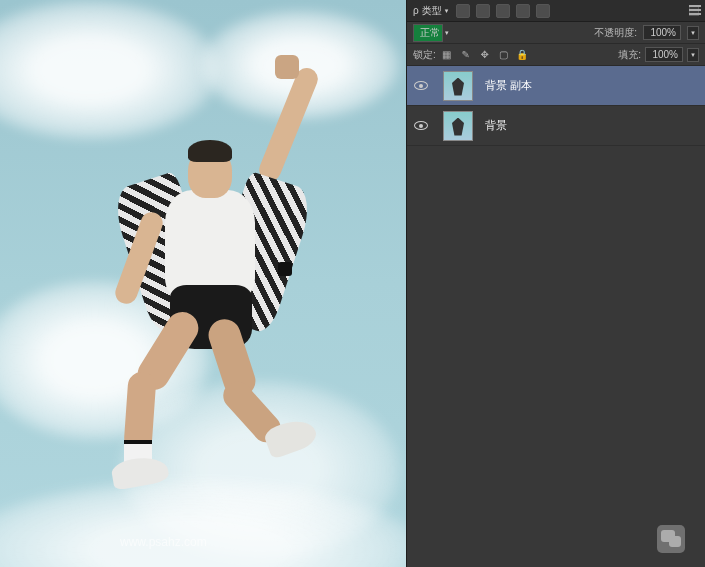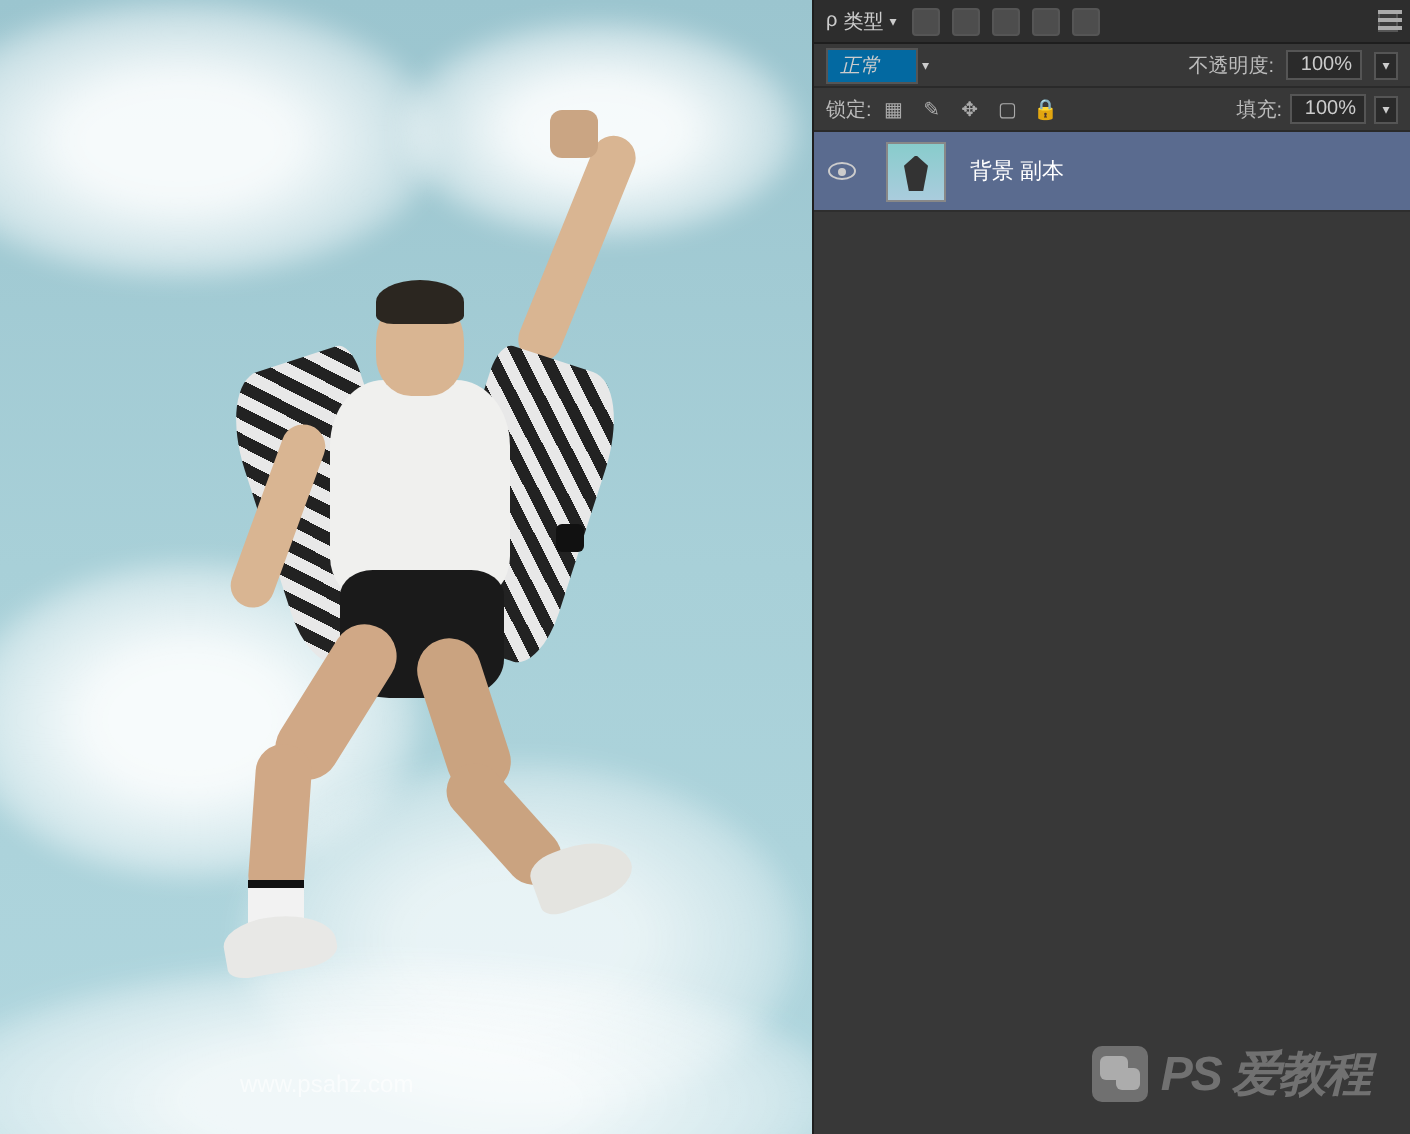--- a/index.html
+++ b/index.html
@@ -33,21 +33,21 @@
 .watch { position: absolute; left: 188px; top: 202px; width: 14px; height: 14px; background: #111; border-radius: 3px; }
 
 .panel { flex: 1; background: #383838; display: flex; flex-direction: column; border-left: 1px solid #1e1e1e; }
 .top-bar { height: 22px; background: #2d2d2d; display: flex; align-items: center; padding: 0 6px; gap: 8px; border-bottom: 1px solid #1e1e1e; }
 .dd { font-size: 10px; display: flex; align-items: center; gap: 3px; }
 .tiny-icons { display: flex; gap: 6px; }
 .mi { width: 14px; height: 14px; background: #4d4d4d; border: 1px solid #555; border-radius: 2px; }
 .cbox { width: 10px; height: 10px; background: #3a3a3a; border: 1px solid #555; }
 
 .blend-bar { height: 22px; background: #383838; display: flex; align-items: center; padding: 0 6px; gap: 6px; border-bottom: 1px solid #2a2a2a; }
-.blend-select { background: #0369a1; border: 1px solid #555; padding: 1px 18px 1px 6px; font-size: 10px; color: #ccc; position: relative; font-style: italic; }
+.blend-select { background: #15803d; border: 1px solid #555; padding: 1px 2px 1px 6px; font-size: 10px; color: #ccc; position: relative; }
 .lbl { font-size: 10px; color: #bbb; }
 .pct { background: #2a2a2a; border: 1px solid #555; padding: 1px 4px; font-size: 10px; color: #ccc; width: 38px; text-align: right; }
 .arr { width: 12px; height: 14px; background: #2a2a2a; border: 1px solid #555; display: flex; align-items: center; justify-content: center; font-size: 7px; }
 
 .lock-bar { height: 22px; background: #383838; display: flex; align-items: center; padding: 0 6px; gap: 4px; border-bottom: 1px solid #2a2a2a; }
 .lock-icons { display: flex; gap: 5px; }
 .li { width: 14px; height: 14px; display: flex; align-items: center; justify-content: center; font-size: 10px; color: #aaa; }
 
 .layers { flex: 1; background: #383838; overflow: hidden; }
 .layer { height: 40px; display: flex; align-items: center; padding: 0 4px; gap: 12px; border-bottom: 1px solid #2e2e2e; }
@@ -146,19 +146,25 @@
   </div>
 
   <div class="layers" id="layers-list">
       <div class="layer selected">
         <div class="eye">
           <div class="eye-i"></div>
         </div>
         <div class="thumb sky-t"></div>
         <div class="lname">背景 副本</div>
       </div>
+      <div class="layer">
+        <div class="eye">
+          <div class="eye-i"></div>
+        </div>
+        <div class="thumb sky-t"></div>
+        <div class="lname">背景</div>
+      </div>
     </div>
 
   <div class="wm-wrap">
     <div class="wx-ico"></div>
-    <div class="ps-txt">PS 爱教程</div>
   </div>
 </div>
 
 </body></html>

